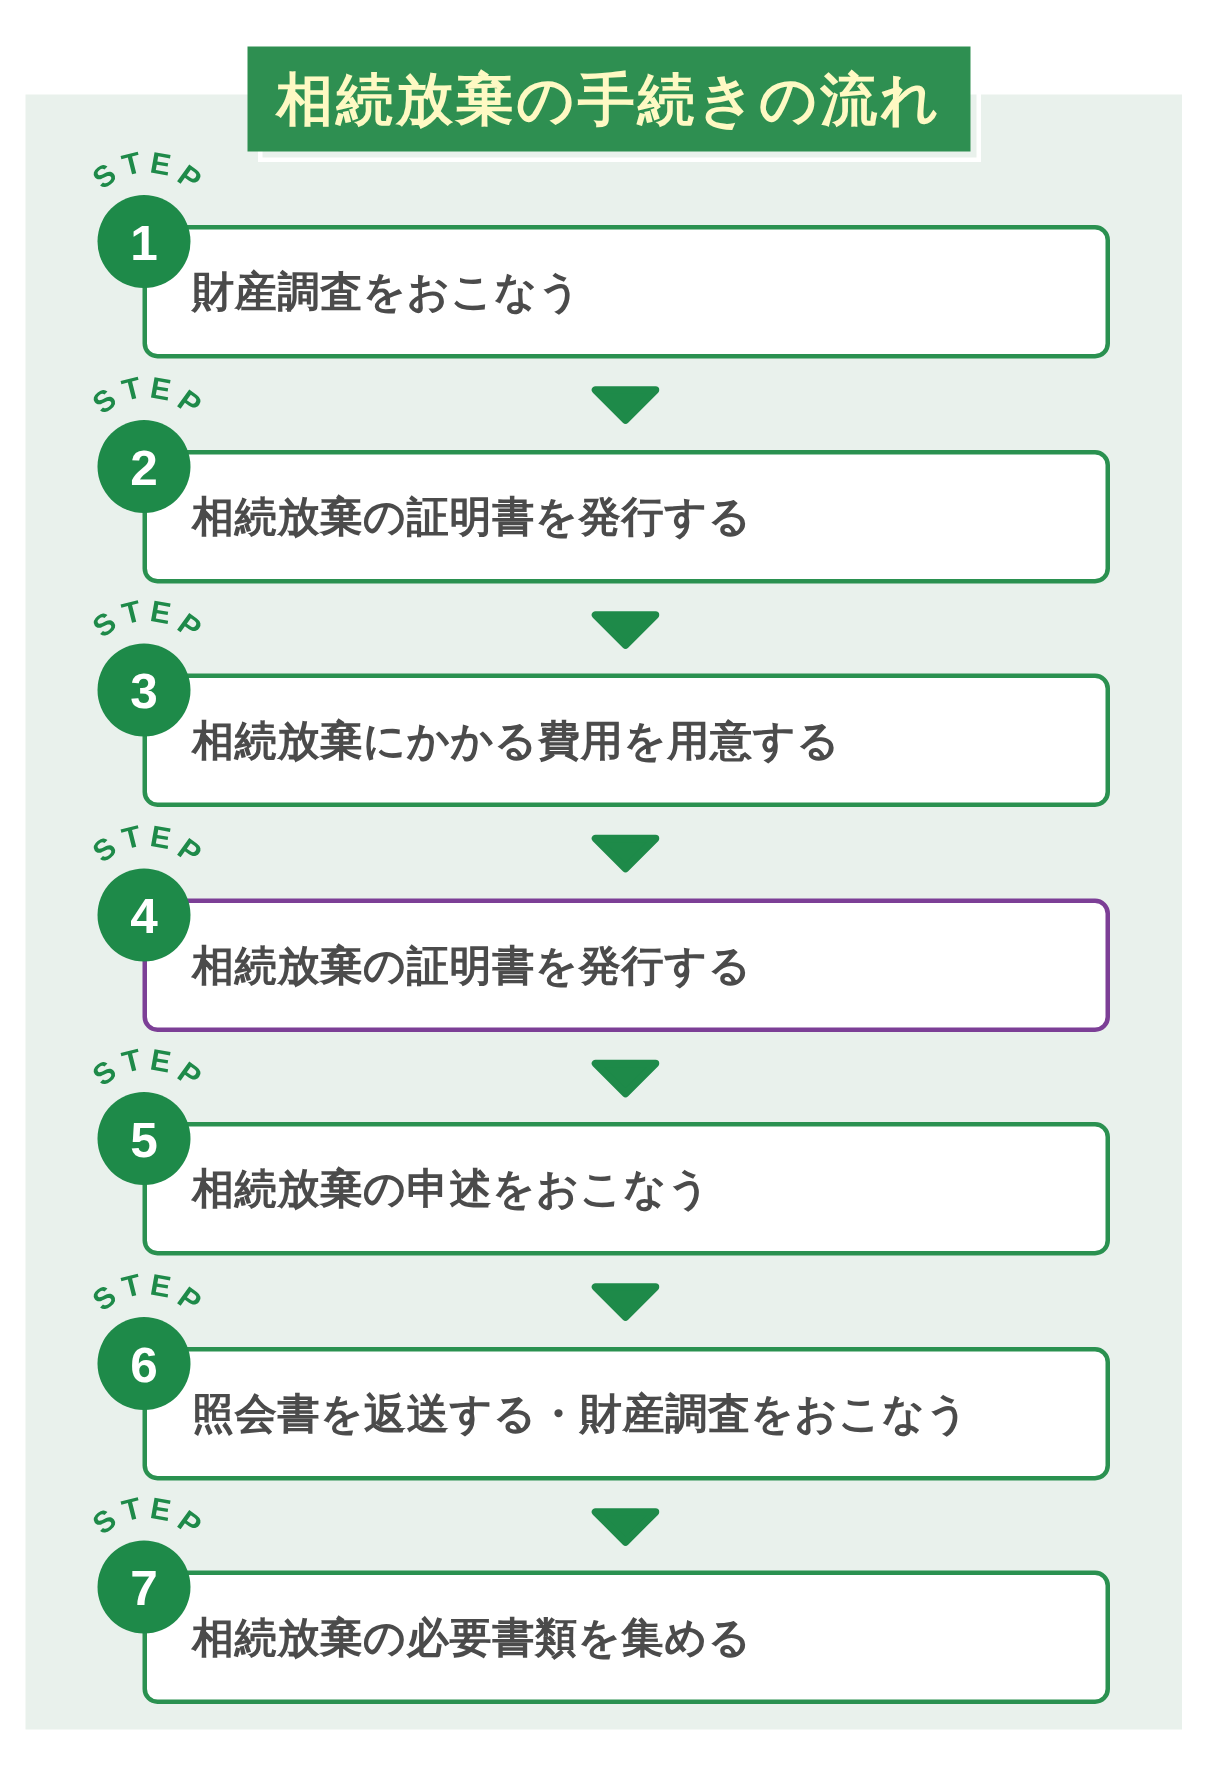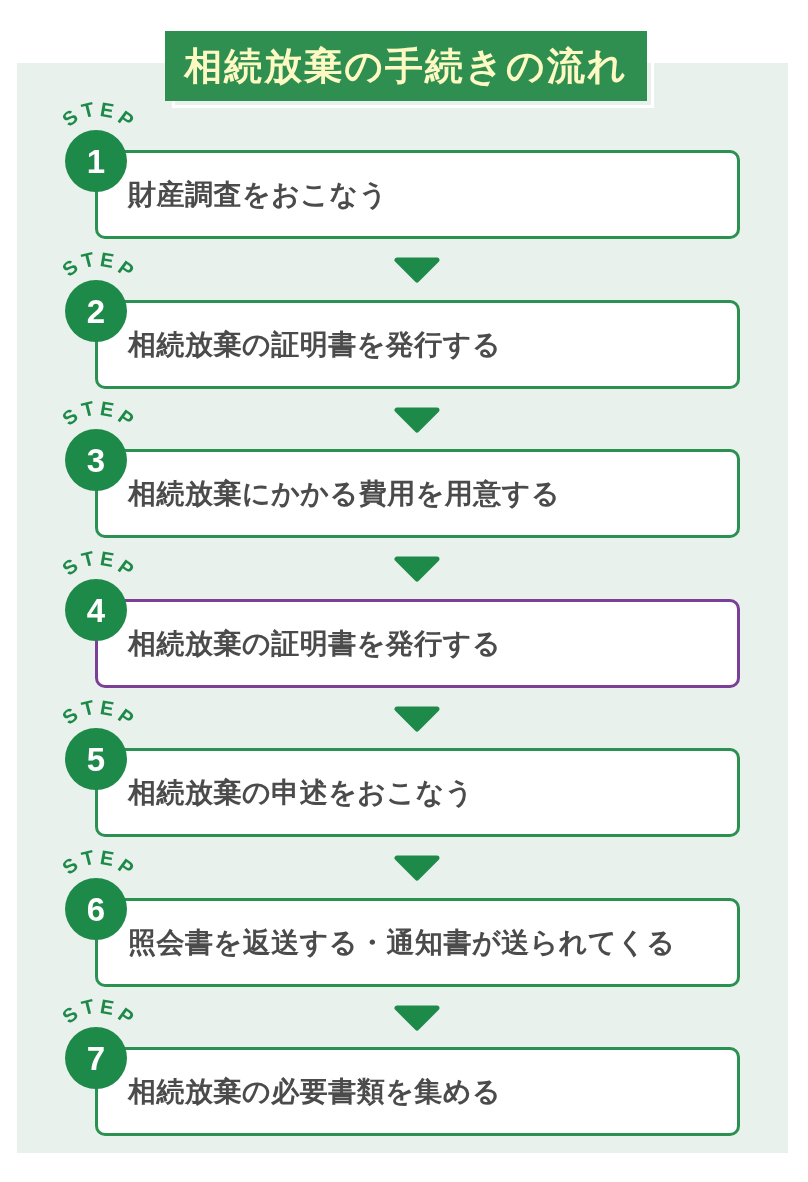--- a/index.html
+++ b/index.html
@@ -194,21 +194,21 @@
     <span class="arc-letter arc-s">S</span>
     <span class="arc-letter arc-t">T</span>
     <span class="arc-letter arc-e">E</span>
     <span class="arc-letter arc-p">P</span>
   <svg class="down-arrow" viewBox="0 0 46 26">
         <polygon points="3,3 43,3 23,23" fill="#1e8a49" stroke="#1e8a49" stroke-width="5" stroke-linejoin="round"></polygon>
       </svg>
     </div>
     <div class="step accent-green" style="top: 898px;">
     <div class="step-box">
-      <span class="step-text">照会書を返送する・通知書が送られてくる</span>
+      <span class="step-text">照会書を返送する・財産調査をおこなう</span>
     </div>
     <div class="step-circle">
       <span class="step-num">6</span>
     </div>
     <span class="arc-letter arc-s">S</span>
     <span class="arc-letter arc-t">T</span>
     <span class="arc-letter arc-e">E</span>
     <span class="arc-letter arc-p">P</span>
   <svg class="down-arrow" viewBox="0 0 46 26">
         <polygon points="3,3 43,3 23,23" fill="#1e8a49" stroke="#1e8a49" stroke-width="5" stroke-linejoin="round"></polygon>

